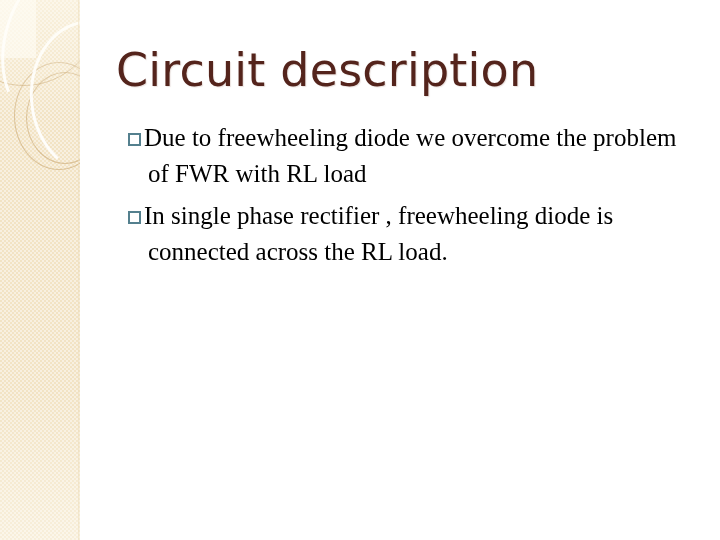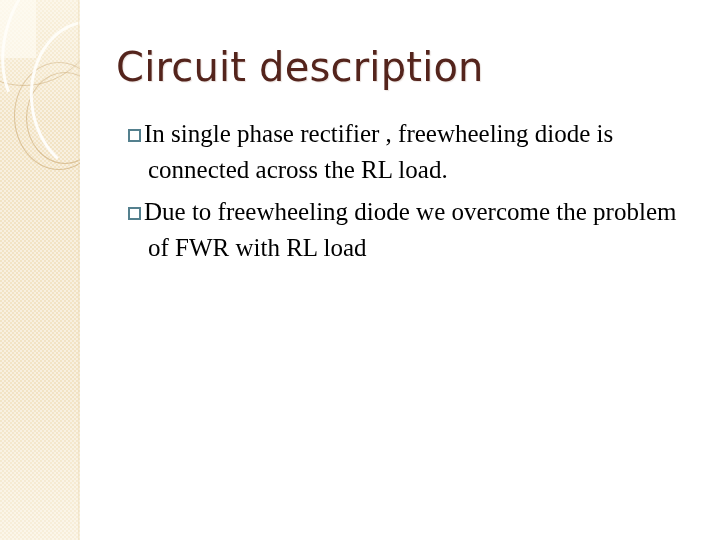--- a/index.html
+++ b/index.html
@@ -76,21 +76,21 @@
     background: linear-gradient(to right, rgba(236,220,186,0.7), rgba(255,255,255,0));
   }
 
   
   #title {
     position: absolute;
     left: 116px;
     top: 44px;
     width: 560px;
     font-family: "DejaVu Sans", "Liberation Sans", sans-serif;
-    font-size: 40px;
+    font-size: 46px;
     font-weight: 400;
     letter-spacing: 0.2px;
     color: #54241c;
     line-height: 1.16;
     text-shadow: 1px 1px 1px rgba(180,150,140,0.28);
     white-space: nowrap;
   }
 
   
   #body {
@@ -141,23 +141,23 @@
     <div class="arc a1"></div>
     <div class="arc a2"></div>
     <div class="vgrad"></div>
     <div class="edge"></div>
   </div>
 
   <div id="title">Circuit description</div>
 
   <div id="body">
 
+    <div class="bullet-item second">
+      <span class="bullet-mark"></span><span class="bullet-text">Due to freewheeling diode we overcome the problem of FWR with RL load</span>
+    </div>
+
     <div class="bullet-item first">
       <span class="bullet-mark"></span><span class="bullet-text">In single phase rectifier , freewheeling diode is connected across the RL load.</span>
-    </div>
-
-    <div class="bullet-item second">
-      <span class="bullet-mark"></span><span class="bullet-text">Due to freewheeling diode we overcome the problem of FWR with RL load</span>
     </div>
 
   </div>
 
 </div>
 
 </body></html>

